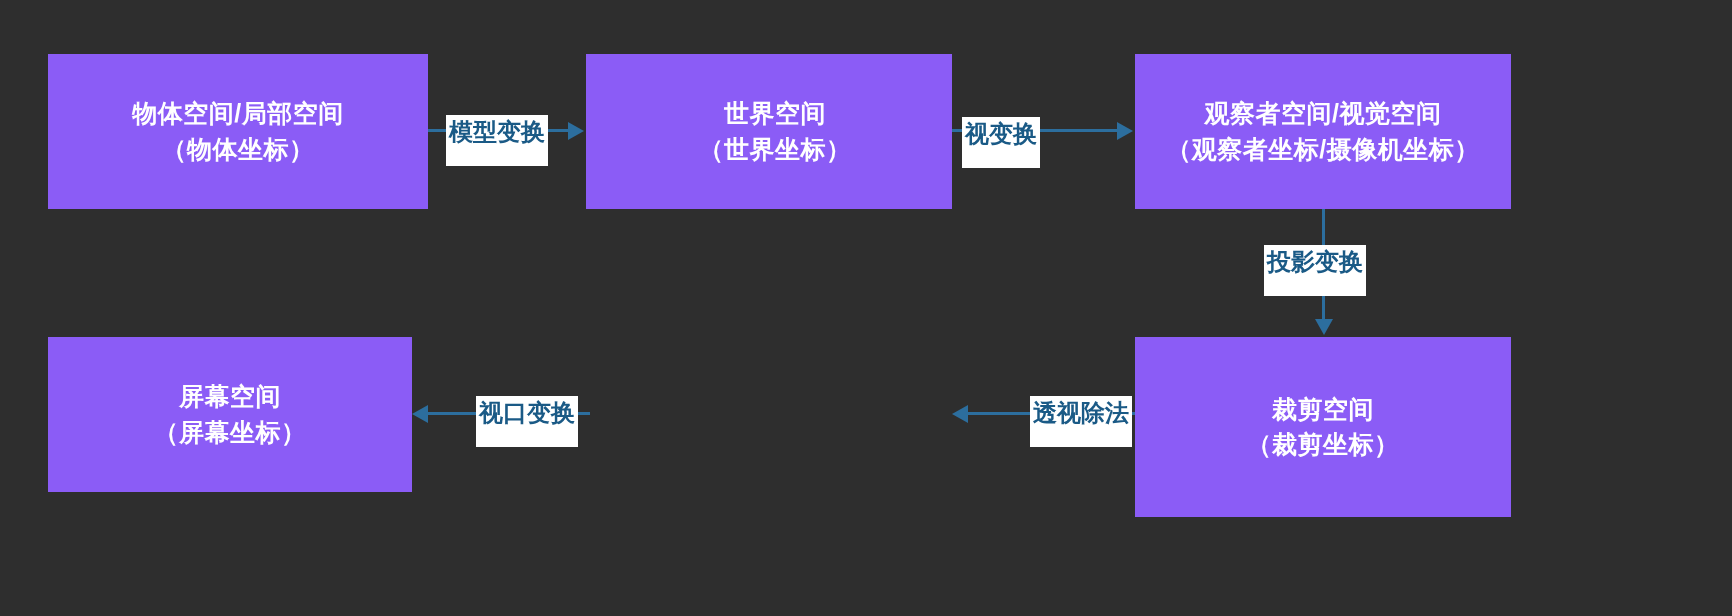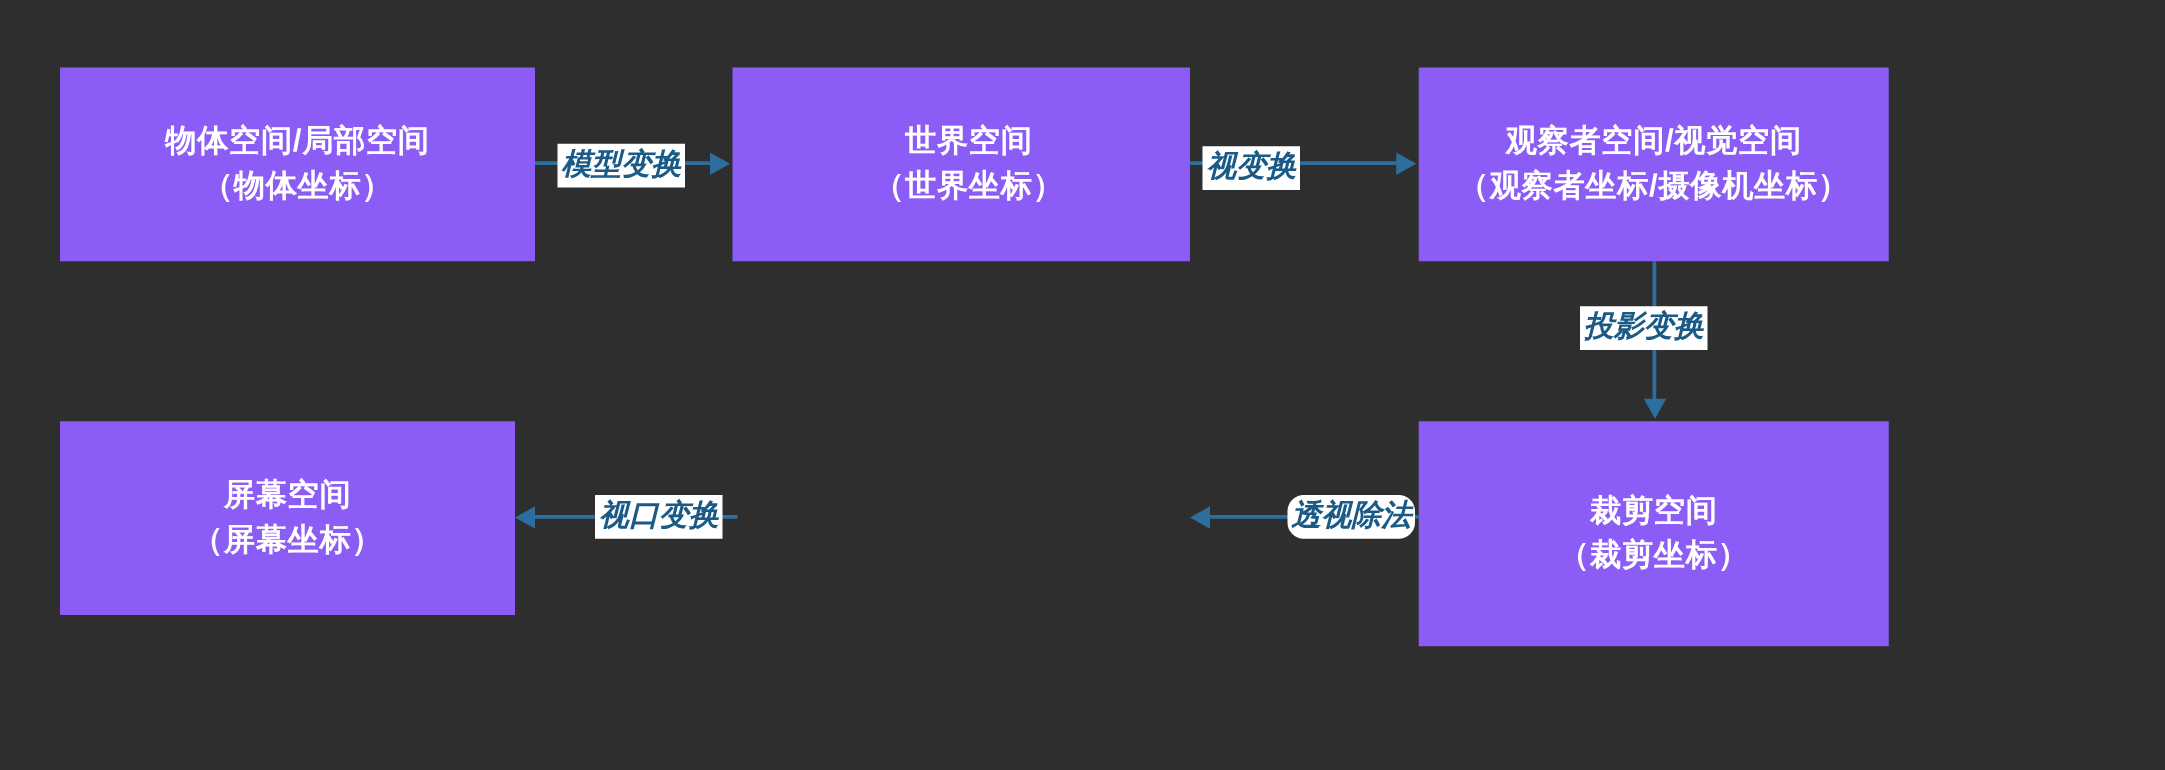--- a/index.html
+++ b/index.html
@@ -85,30 +85,29 @@
   }
 
   
   .edge-label {
     position: absolute;
     background: #ffffff;
     color: #1a5a86;
     font-size: 24px;
     font-weight: 700;
     line-height: 1;
-    padding: 5px 3px 6px 3px;
+    padding: 5px 3px 22px 3px;
     white-space: nowrap;
     letter-spacing: 0px;
-    font-style: italic;
   }
 
   #lbl-model      { left: 446px;  top: 115px; }
   #lbl-view       { left: 962px;  top: 117px; }
   #lbl-projection { left: 1264px; top: 245px; }
-  #lbl-perspdiv   { left: 1030px; top: 396px; border-radius: 13px; }
+  #lbl-perspdiv   { left: 1030px; top: 396px; }
   #lbl-viewport   { left: 476px;  top: 396px; }
 </style>
 </head>
 <body>
 
 <div id="canvas">
 
   <div class="node" id="node-object">
     <span class="line1">物体空间/局部空间</span>
     <span class="line2">（物体坐标）</span>

